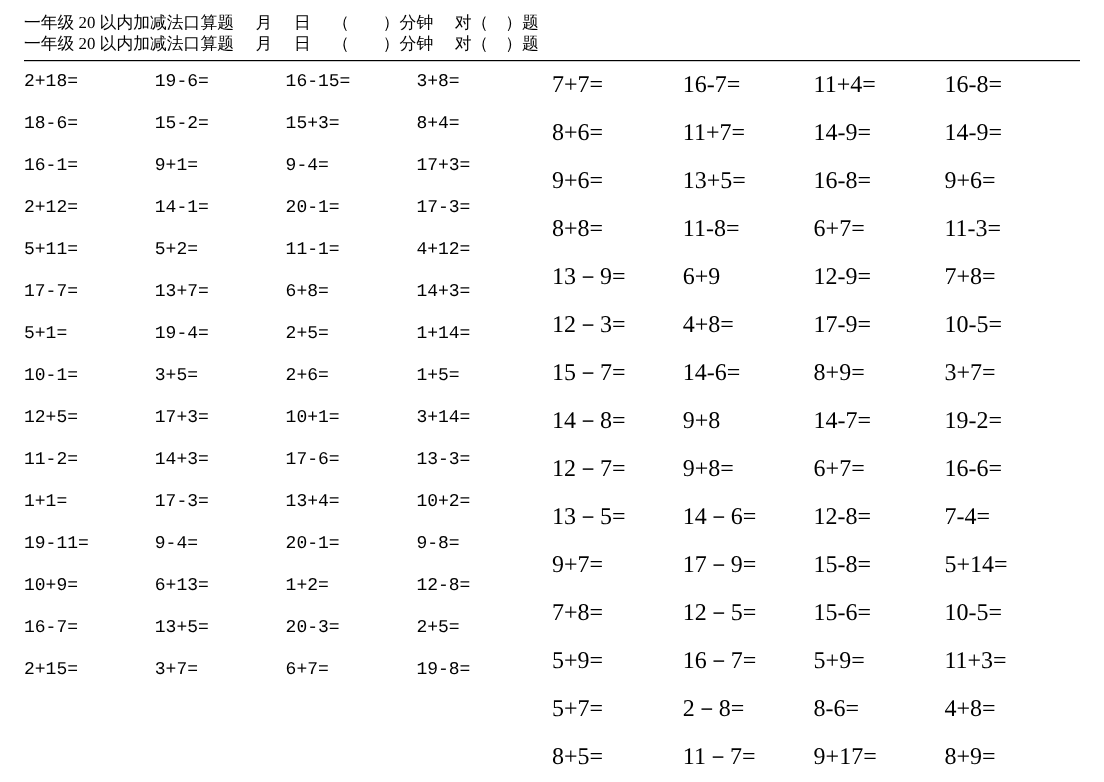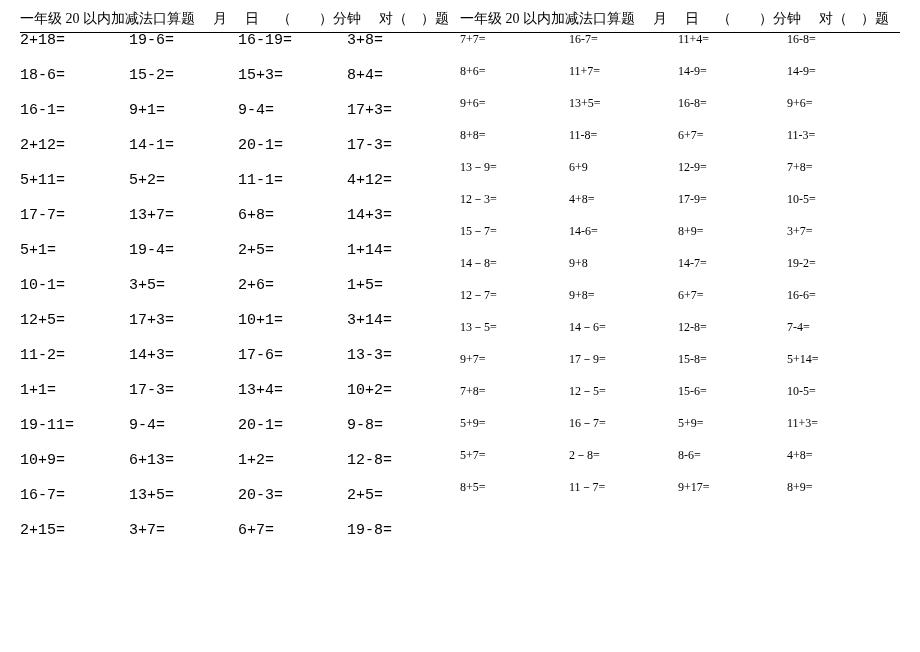--- a/index.html
+++ b/index.html
@@ -11,26 +11,27 @@
     color: #000;
   }
   .page {
     width: 920px;
     height: 652px;
     box-sizing: border-box;
     padding: 10px 20px 0 20px;
   }
   .header-row {
     display: flex;
-    flex-direction: row;
+    flex-direction: column;
     justify-content: flex-start;
     font-family: "SimSun", "Songti SC", serif;
     font-size: 14px;
     border-bottom: 1px solid #000;
     padding-bottom: 4px;
+    margin-bottom: 10px;
   }
   .header-half {
     width: 50%;
     display: flex;
     flex-direction: row;
     align-items: baseline;
     gap: 6px;
   }
   .header-half span {
     white-space: nowrap;
@@ -51,21 +52,21 @@
     padding-right: 10px;
   }
   .cell {
     white-space: nowrap;
     font-family: "Courier New", Courier, monospace;
     font-size: 15px;
     line-height: 1;
   }
   .half.right .cell {
     font-family: "Times New Roman", Times, serif;
-    font-size: 12px;
+    font-size: 20px;
   }
 </style>
 </head>
 <body>
 
 <div class="page">
 
   <div class="header-row">
     <div class="header-half">
       <span>一年级 20 以内加减法口算题</span>
@@ -89,21 +90,21 @@
       <span class="gap-s"></span>
       <span>对（　）题</span>
     </div>
   </div>
 
   <div class="body">
     <div class="half left">
       <div class="grid" id="grid-left">
           <div class="cell">2+18=</div>
           <div class="cell">19-6=</div>
-          <div class="cell">16-19=</div>
+          <div class="cell">16-15=</div>
           <div class="cell">3+8=</div>
           <div class="cell">18-6=</div>
           <div class="cell">15-2=</div>
           <div class="cell">15+3=</div>
           <div class="cell">8+4=</div>
           <div class="cell">16-1=</div>
           <div class="cell">9+1=</div>
           <div class="cell">9-4=</div>
           <div class="cell">17+3=</div>
           <div class="cell">2+12=</div>

